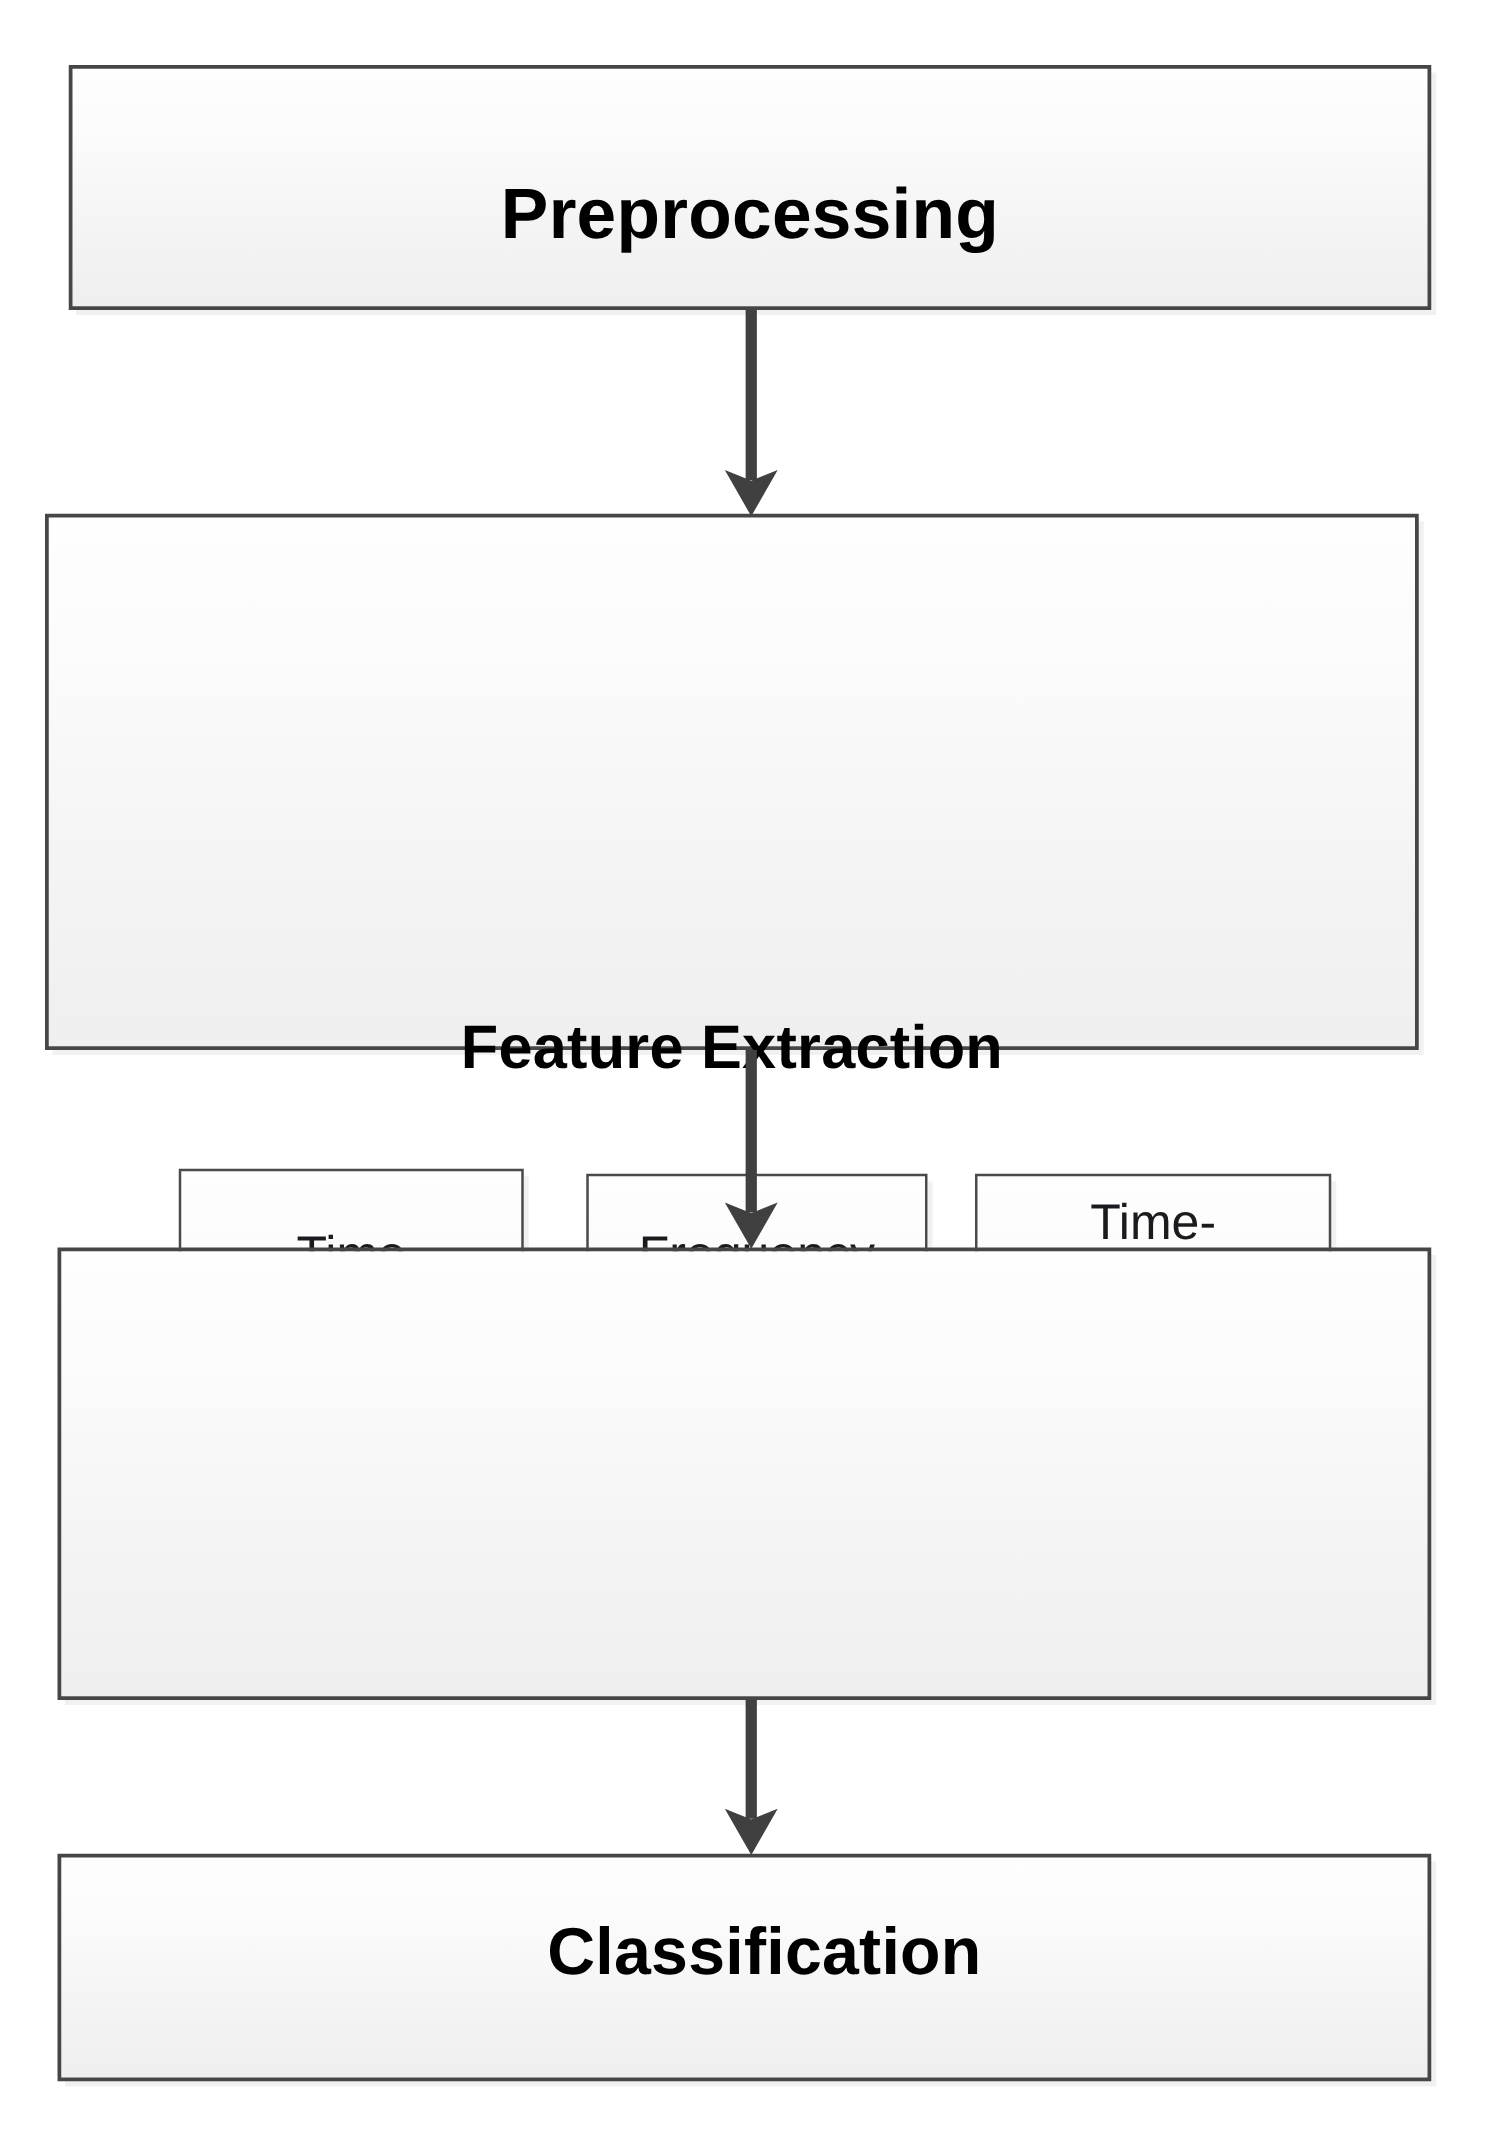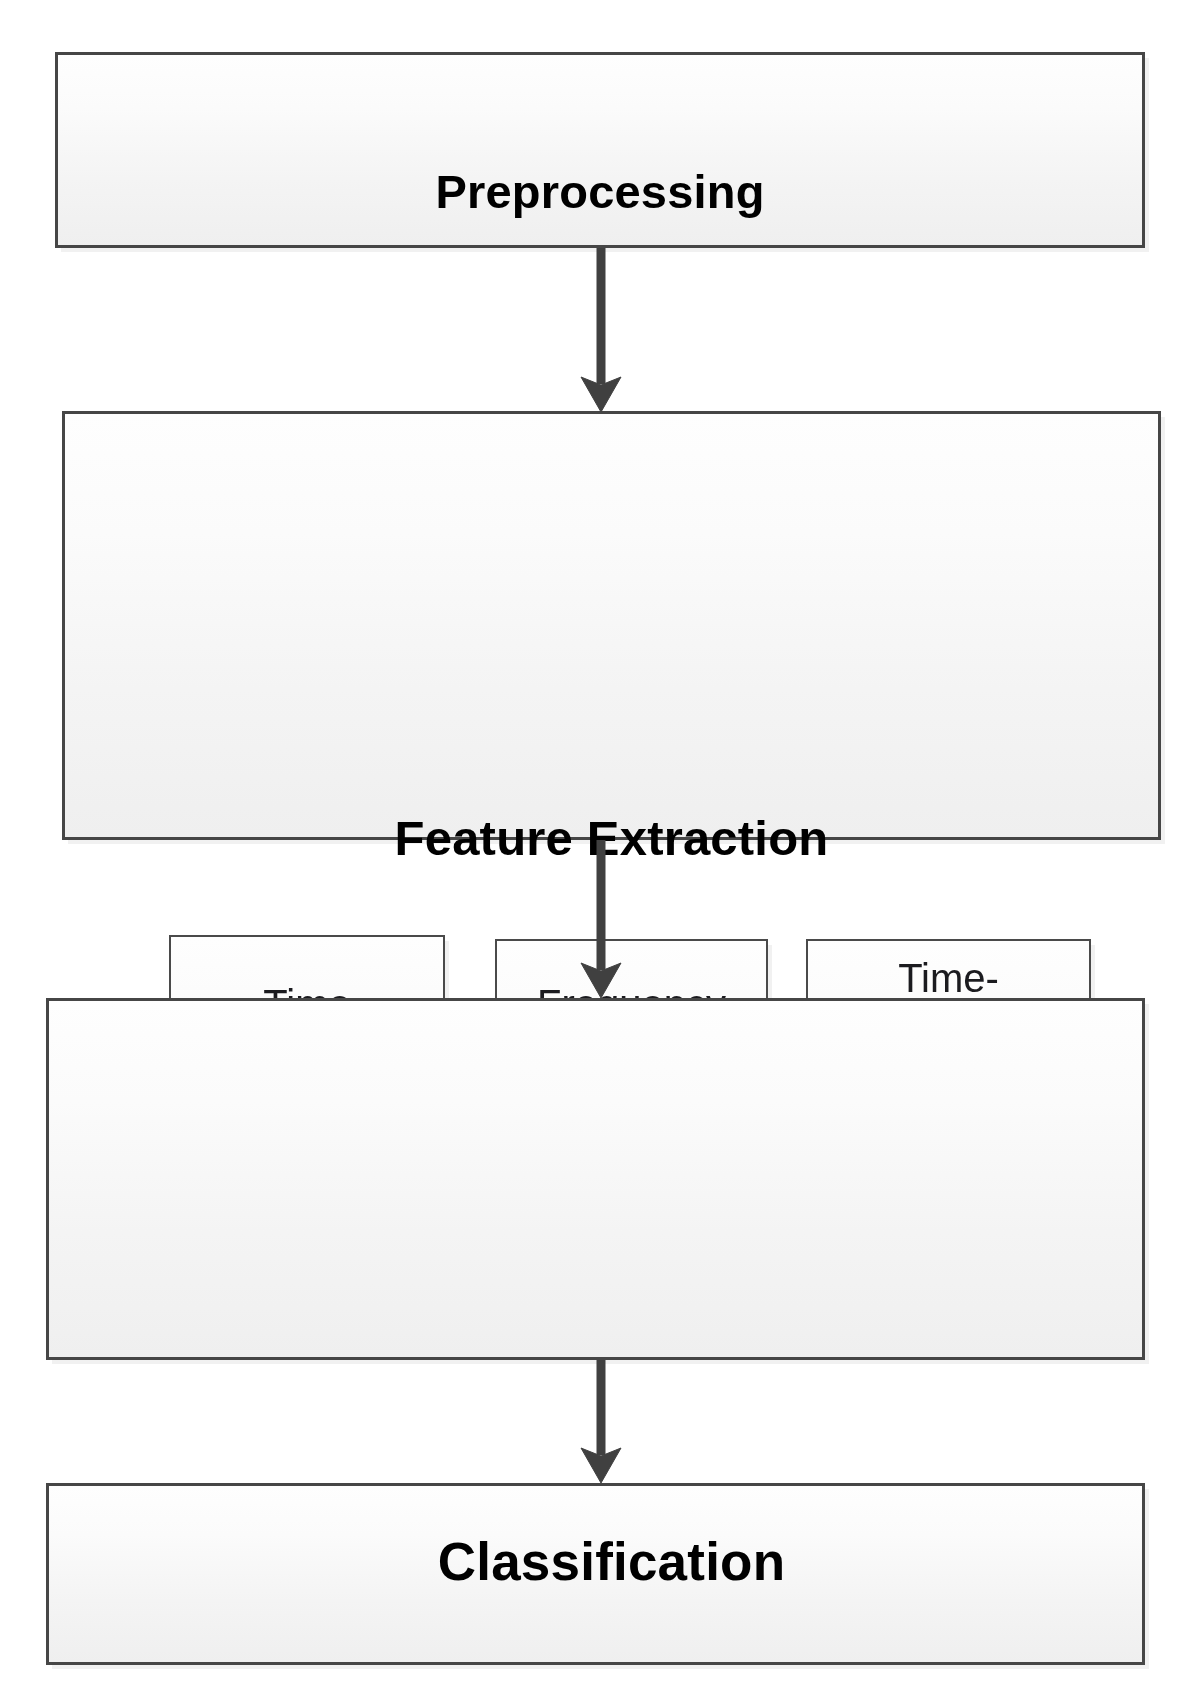--- a/index.html
+++ b/index.html
@@ -54,26 +54,26 @@
     color: #1b1b1f;
     line-height: 1.30;
     font-weight: normal;
   }
 
   
   #box-preprocessing {
     left: 55px; top: 52px; width: 1090px; height: 196px;
   }
   #title-preprocessing {
-    top: 112px;
-    font-size: 47px;
+    top: 87px;
+    font-size: 57px;
   }
 
   #box-feature-extraction {
-    left: 62px; top: 411px; width: 1099px; height: 429px;
+    left: 36px; top: 411px; width: 1099px; height: 429px;
   }
   #title-feature-extraction {
     top: 399px;
     font-size: 49px;
   }
 
   #box-time-domain {
     left: 104px; top: 521px; width: 276px; height: 297px;
   }
   #label-time-domain { top: 41px; font-size: 40px; }

